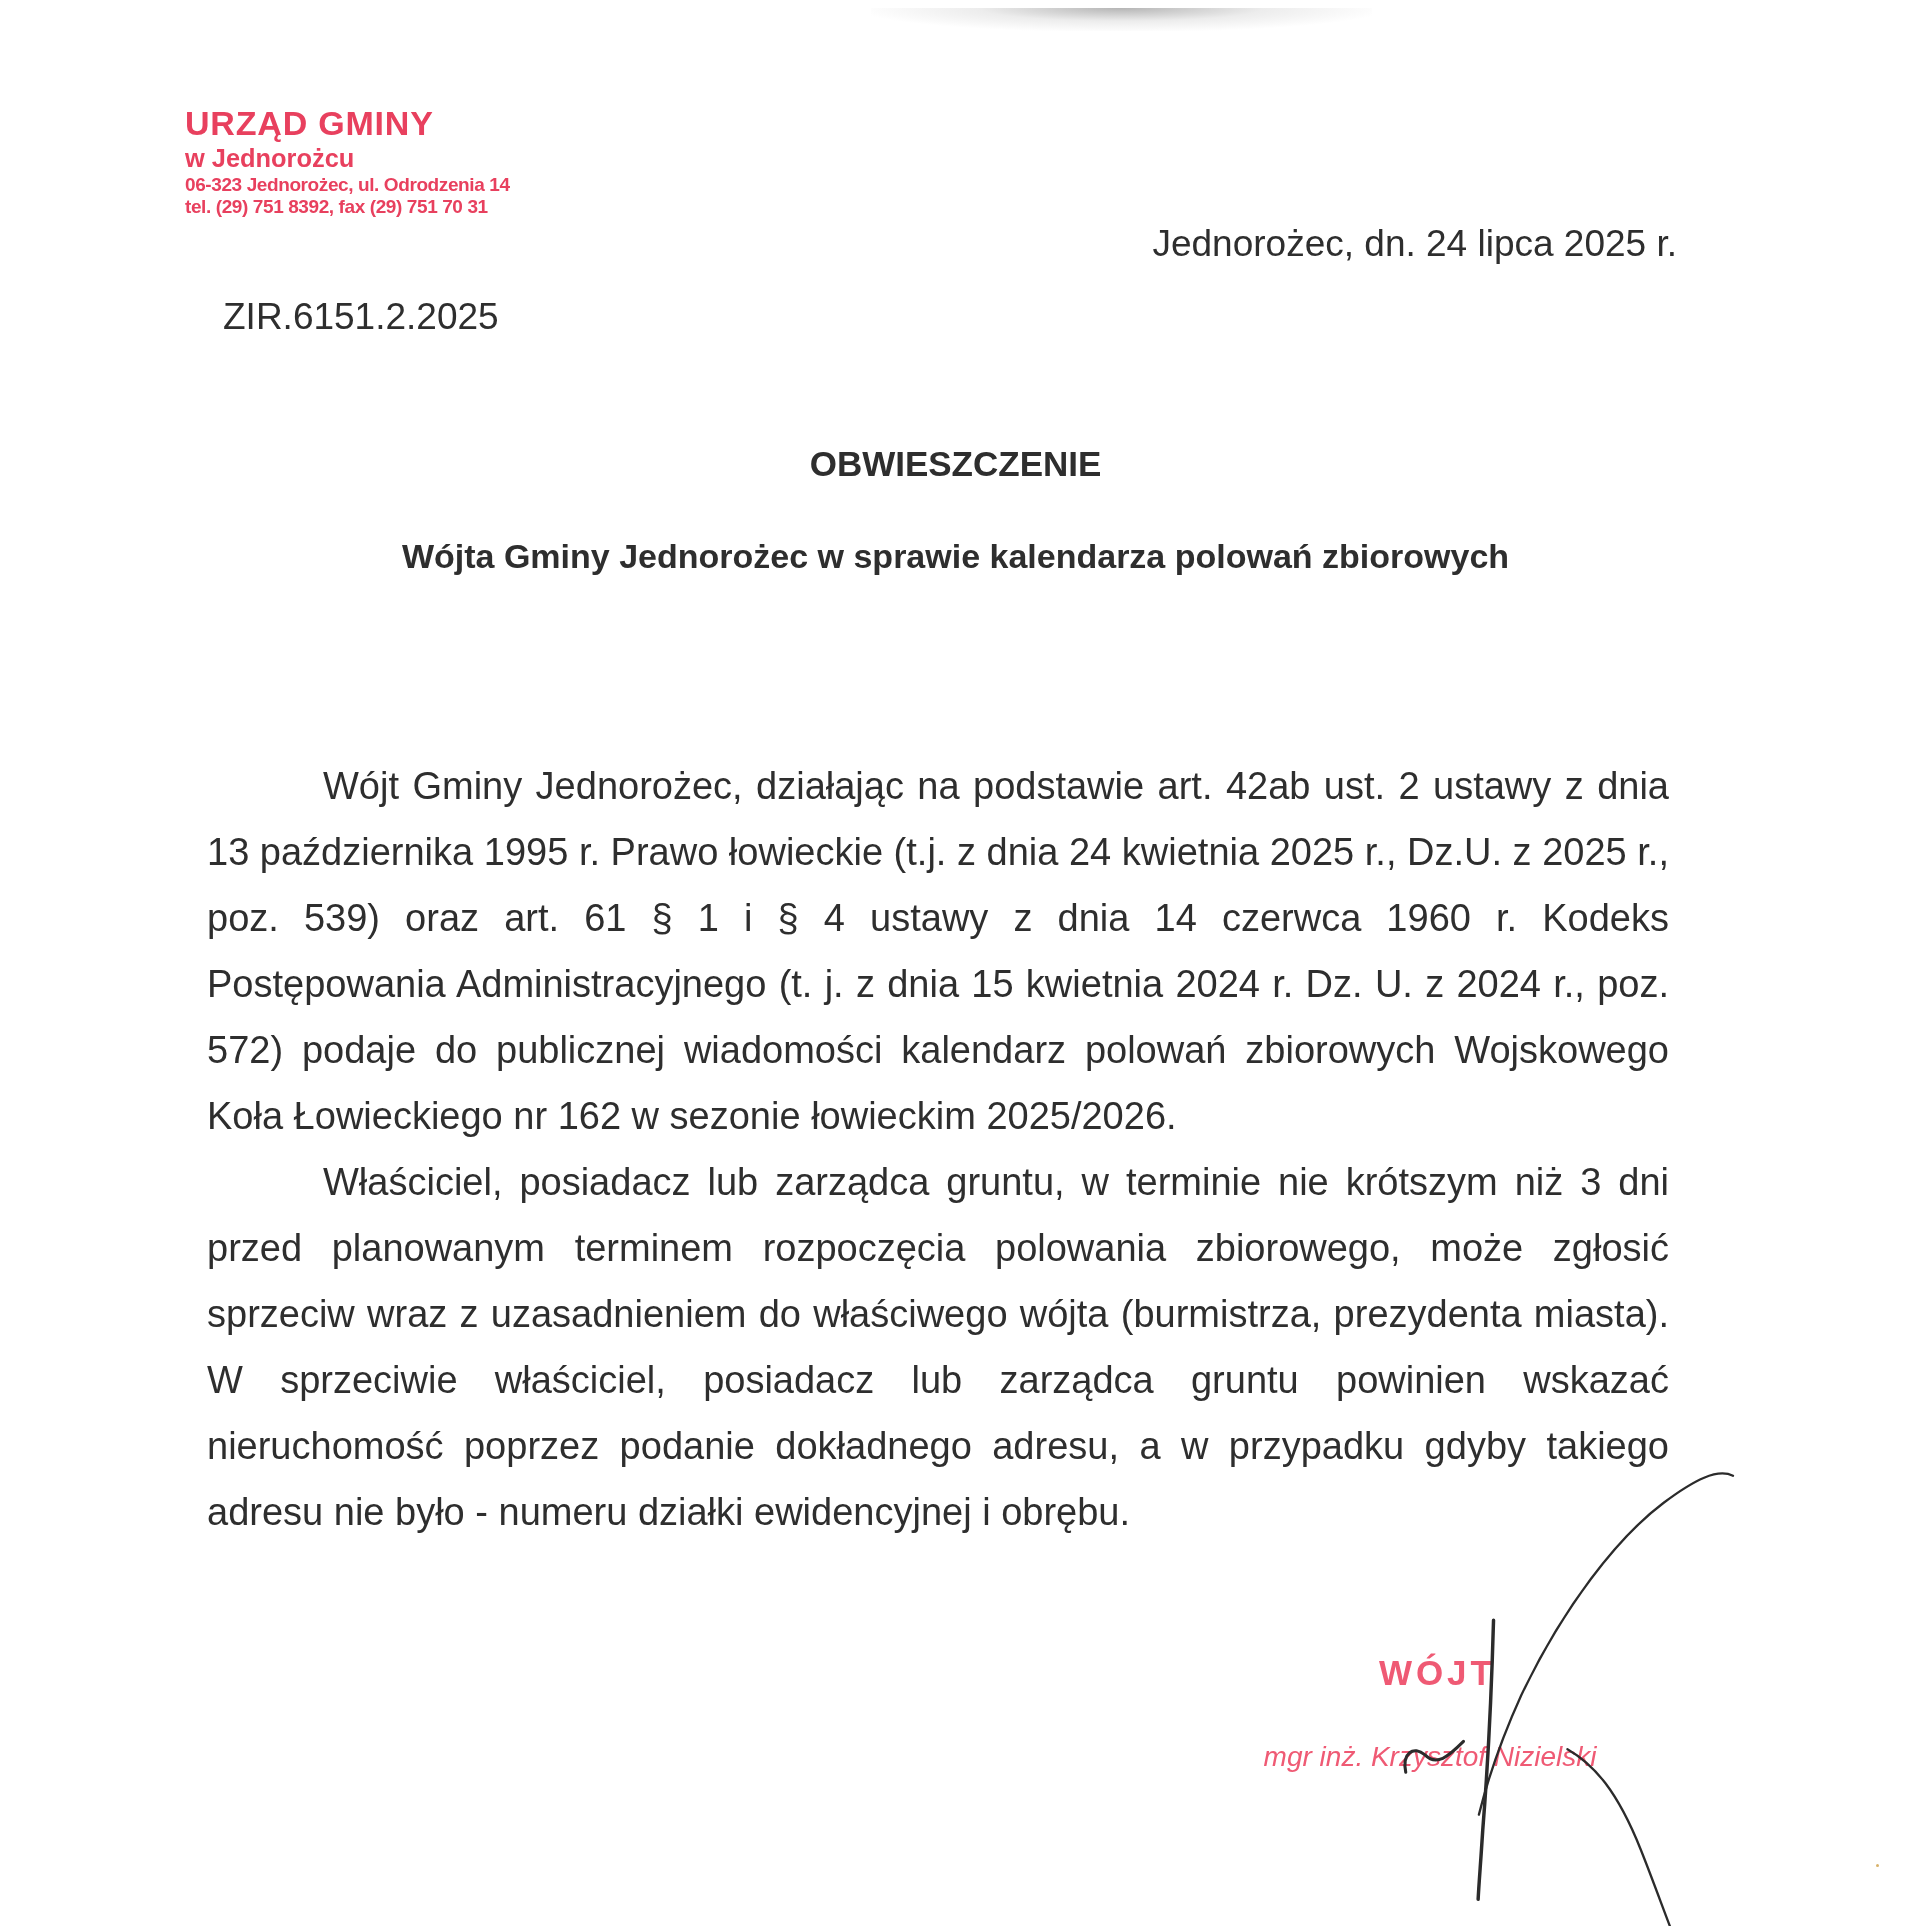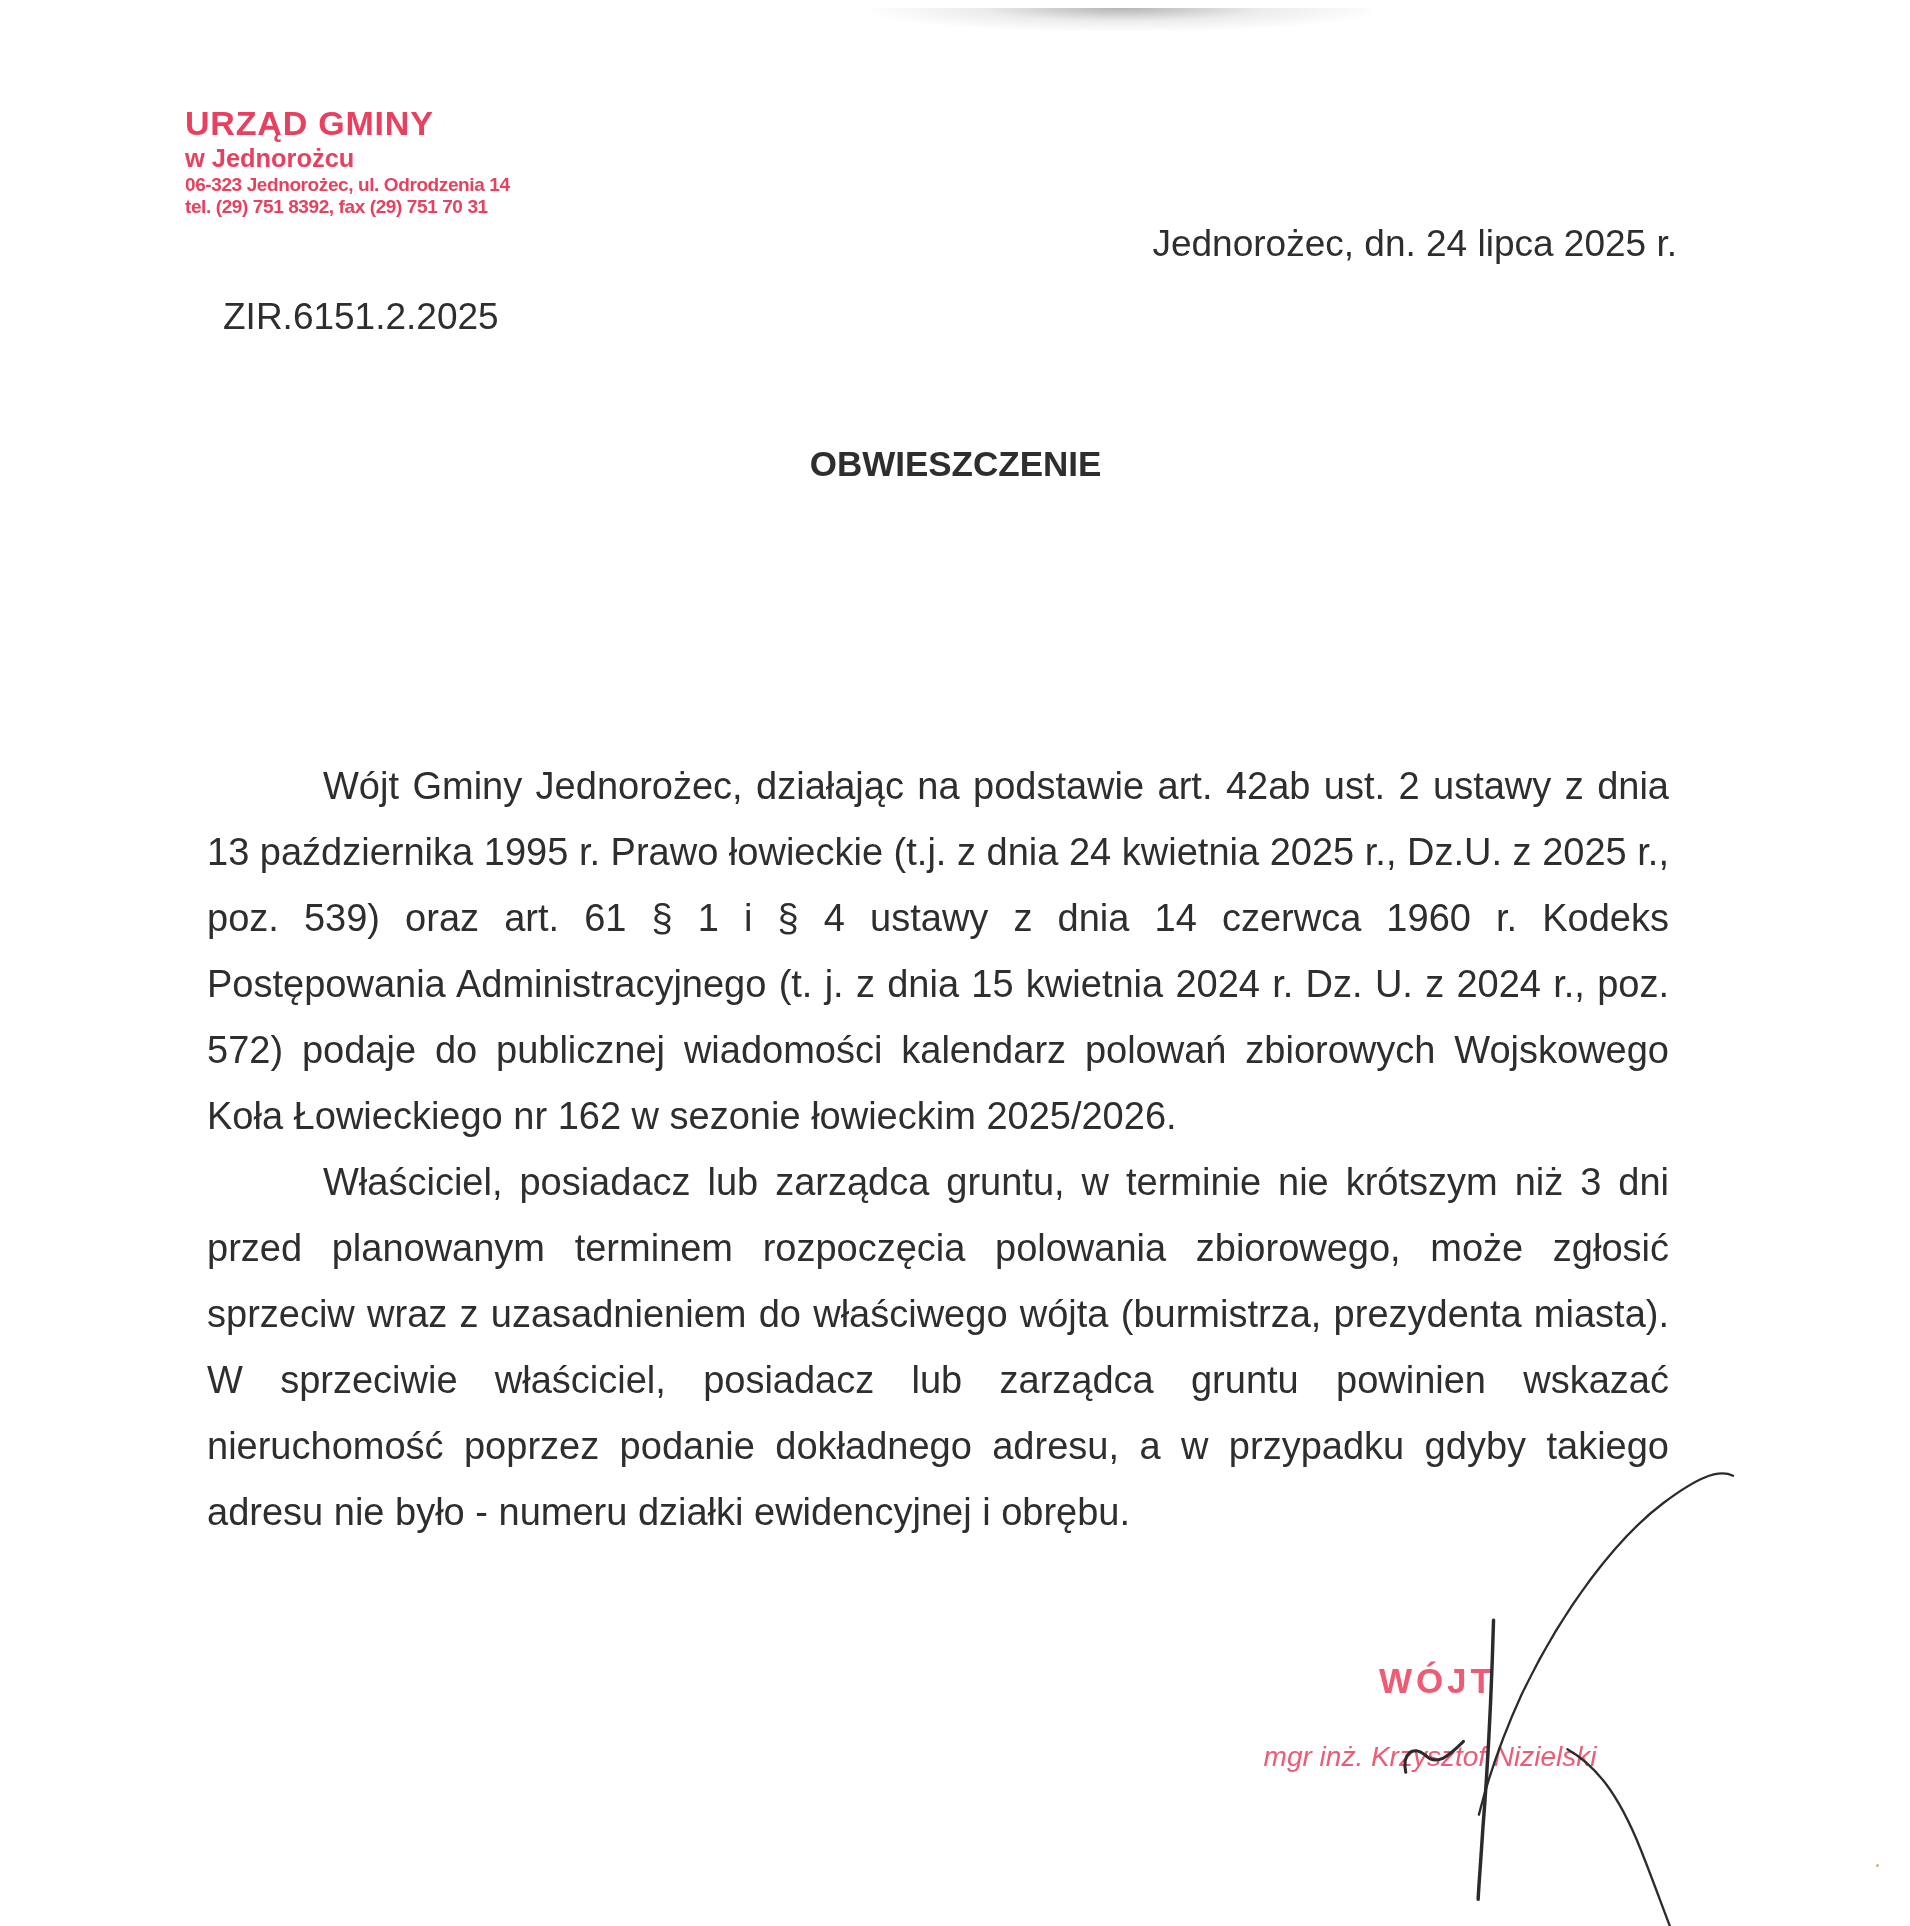--- a/index.html
+++ b/index.html
@@ -24,21 +24,21 @@
            font-size: 35px; line-height: 42px; }
   .title.t0 { top: 443px; }
   .subtitle { position: absolute; left: 0; width: 1911px; text-align: center; font-weight: bold;
            font-size: 34px; line-height: 65px; top: 524px; }
 
   .body { position: absolute; left: 207px; width: 1462px; top: 753px;
           font-size: 38px; line-height: 66px; text-align: justify; }
   .body p { margin: 0; text-indent: 116px; }
 
   .sign-stamp { position: absolute; left: 1252px; top: 1649px; width: 455px; color: #ef5a74; }
-  .sign-title { position: absolute; left: 127px; top: 12px; font-size: 35px; font-weight: bold;
+  .sign-title { position: absolute; left: 127px; top: 4px; font-size: 35px; font-weight: bold;
                 letter-spacing: 3.9px; line-height: 39px; }
   .sign-name { position: absolute; left: 11.6px; top: 92px; font-size: 28px; font-style: italic;
                white-space: nowrap; line-height: 31px; }
   .signature { position: absolute; left: 1348px; top: 1445px; width: 462px; height: 539px; }
   .speck { position: absolute; background: #888; border-radius: 50%; }
 </style>
 </head>
 <body>
 
 <div class="page">
@@ -49,20 +49,21 @@
     <div class="l2">w Jednorożcu</div>
     <div class="l3">06-323 Jednorożec, ul. Odrodzenia 14</div>
     <div class="l4">tel. (29) 751 8392, fax (29) 751 70 31</div>
   </div>
 
   <div class="date">Jednorożec, dn. 24 lipca 2025 r.</div>
   <div class="ref">ZIR.6151.2.2025</div>
 
   <div class="title t0">OBWIESZCZENIE</div>
   <div class="subtitle">
+    <div>Wójta Gminy Jednorożec w sprawie kalendarza polowań zbiorowych</div>
   </div>
 
   <div class="body">
     <p>Wójt Gminy Jednorożec, działając na podstawie art. 42ab ust. 2 ustawy z dnia 13 października 1995 r. Prawo łowieckie (t.j. z dnia 24 kwietnia 2025 r., Dz.U. z 2025 r., poz. 539) oraz art. 61 § 1 i § 4 ustawy z dnia 14 czerwca 1960 r. Kodeks Postępowania Administracyjnego (t. j. z dnia 15 kwietnia 2024 r. Dz. U. z 2024 r., poz. 572) podaje do publicznej wiadomości kalendarz polowań zbiorowych Wojskowego Koła Łowieckiego nr 162 w sezonie łowieckim 2025/2026.</p>
     <p>Właściciel, posiadacz lub zarządca gruntu, w terminie nie krótszym niż 3 dni przed planowanym terminem rozpoczęcia polowania zbiorowego, może zgłosić sprzeciw wraz z uzasadnieniem do  właściwego wójta (burmistrza, prezydenta miasta). W sprzeciwie właściciel, posiadacz lub zarządca gruntu powinien wskazać nieruchomość poprzez podanie dokładnego adresu, a w przypadku gdyby takiego adresu nie było - numeru działki ewidencyjnej i obrębu.</p>
   </div>
 
   <div class="sign-stamp">
     <div class="sign-title">WÓJT</div>
     <div class="sign-name">mgr inż. Krzysztof Nizielski</div>

